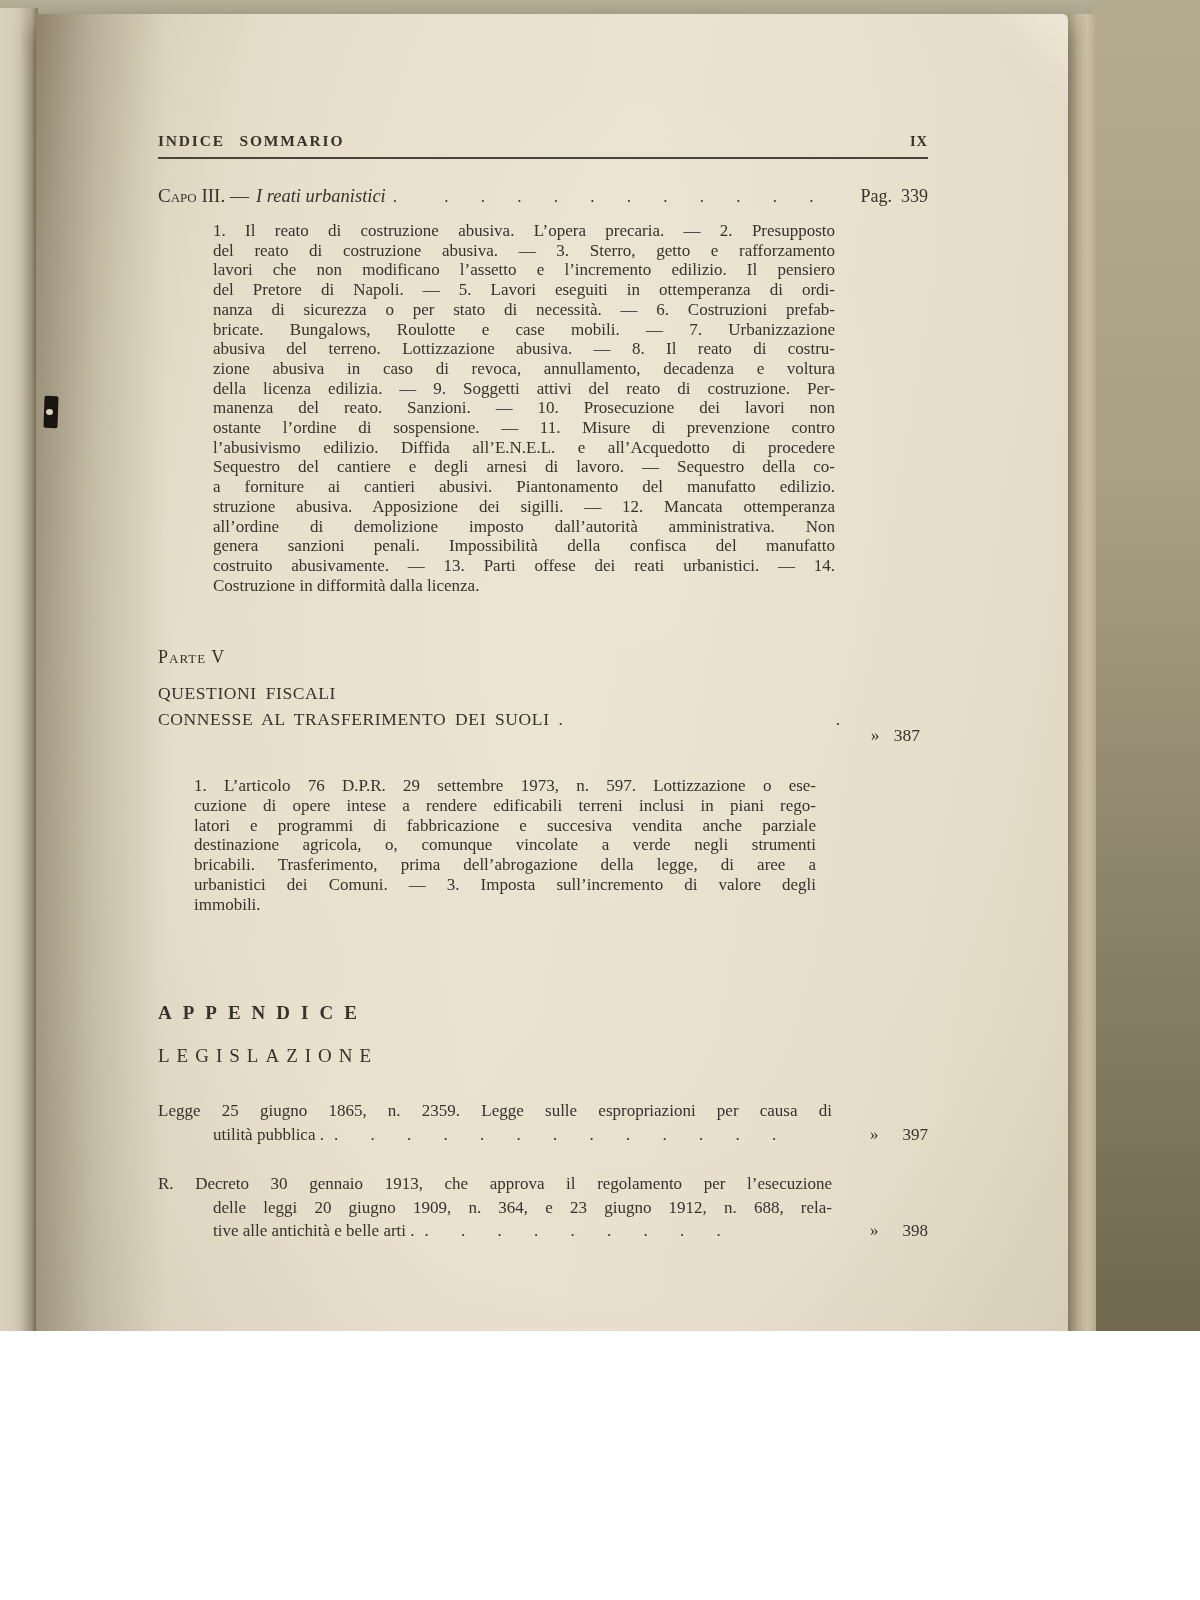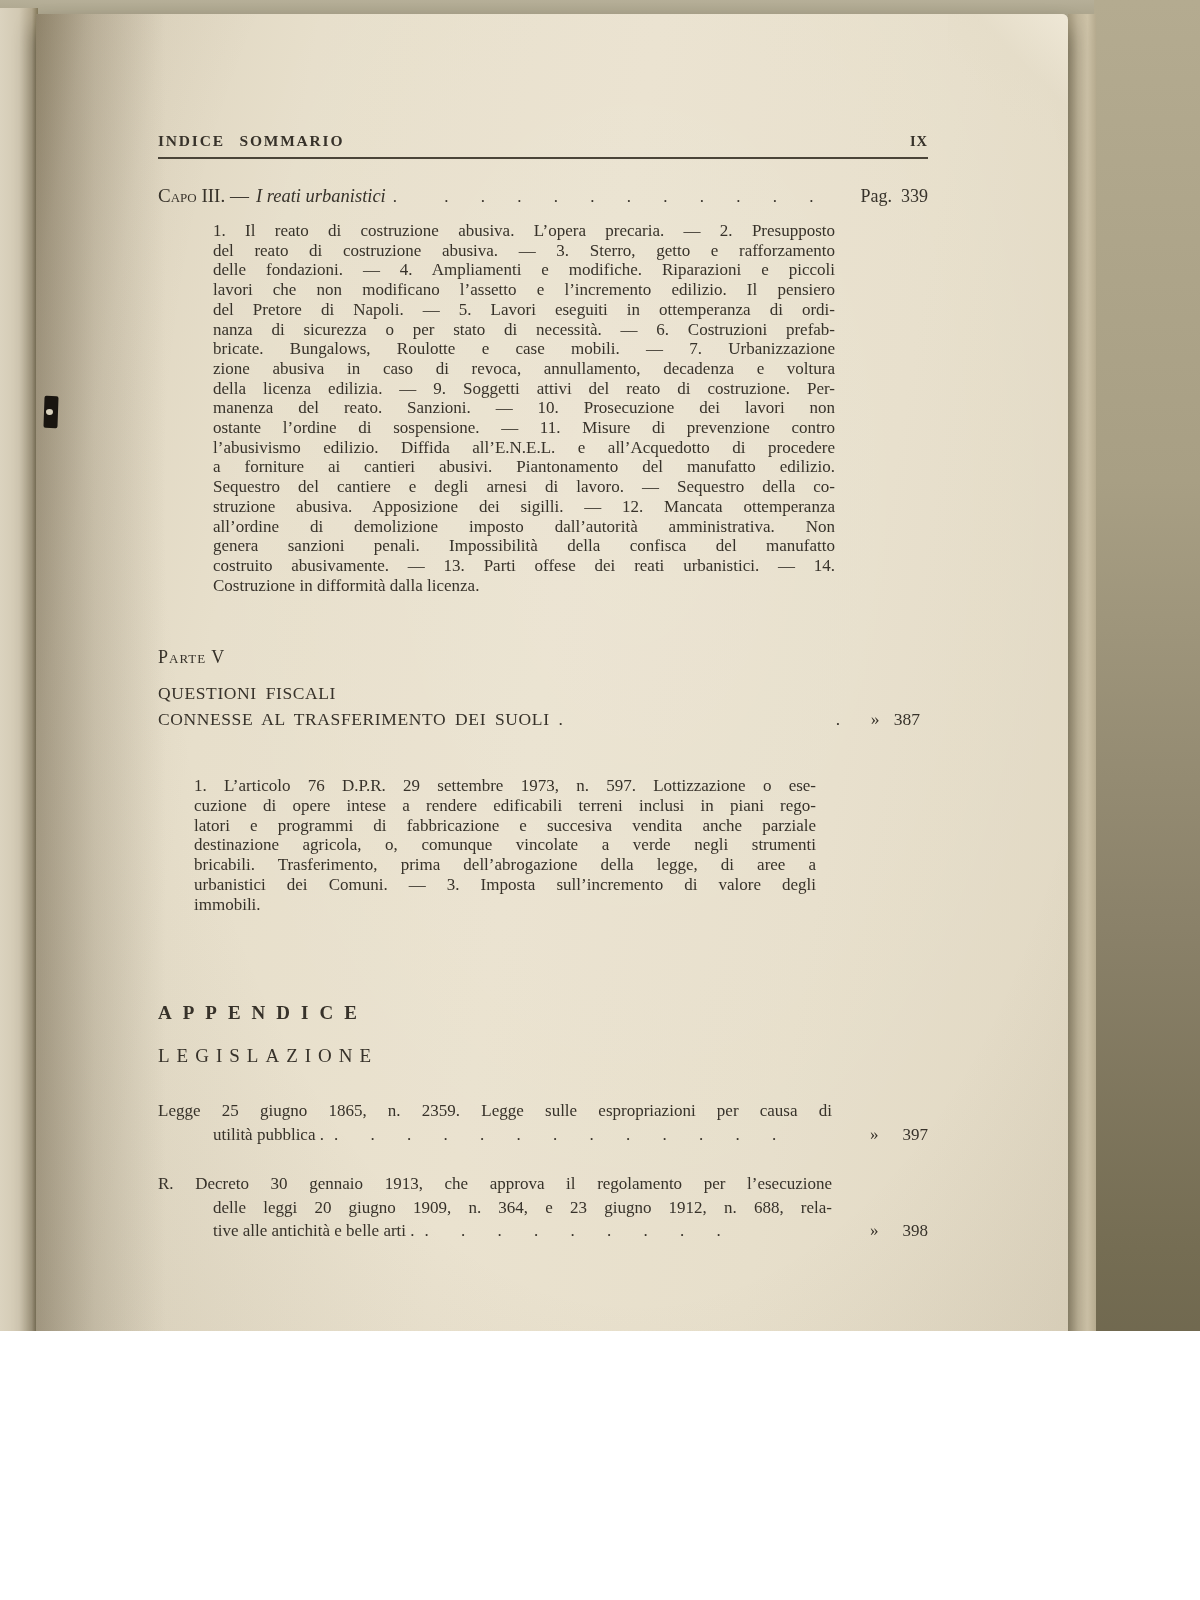--- a/index.html
+++ b/index.html
@@ -94,21 +94,21 @@
   .para .tline { text-align-last:justify; }
   .para .tline:last-child { text-align-last:left; }
   .para1 { margin-top:14px; }
   .para2 { margin-top:46px;margin-left:36px; }
 
   .center { text-align:left; }
   .parte-head { margin-top:52px; font-variant:small-caps; font-size:18px; letter-spacing:1px; }
   .parte-title1 { margin-top:15px; font-size:17.5px; letter-spacing:0.6px; word-spacing:4px; }
   .suoli-line { position:relative; margin-top:5px; font-size:17.5px; letter-spacing:0.6px; word-spacing:4px; }
   .suoli-dots { position:absolute; right:88px; top:0; word-spacing:20px; letter-spacing:0; }
-  .suoli-page { position:absolute; right:8px; top:0; word-spacing:10px; letter-spacing:0;font-family:Liberation Serif, serif; }
+  .suoli-page { position:absolute; right:8px; top:16px; word-spacing:10px; letter-spacing:0;font-family:Liberation Serif, serif; }
 
   .appendice { margin-top:88px; font-size:19px; font-weight:700; letter-spacing:11px; }
   .capitolo { margin-top:56px; font-variant:small-caps; font-size:17px; letter-spacing:2px; word-spacing:6px; }
   .legislazione { margin-top:21px; font-size:19px; letter-spacing:7px; }
 
   .entry { margin-left:55px; width:619px; line-height:23.5px; position:relative; }
   .entry1 { margin-top:32px; }
   .entry2 { margin-top:26px; }
   .entry-first { margin-left:-55px; width:674px; text-align:justify; text-align-last:justify; }
   .entry-mid   { width:619px; text-align:justify; text-align-last:justify; }
@@ -146,32 +146,32 @@
       <span class="capo-label">Capo III. —</span>
       <span class="capo-title">I reati urbanistici</span>
       <span class="capo-dot">.</span>
       <span class="leader">. . . . . . . . . . .</span>
       <span class="capo-page"><span>Pag.</span><span class="num">339</span></span>
     </div>
 
     <div class="para para1">
         <div class="tline">1. Il reato di costruzione abusiva. L’opera precaria. — 2. Presupposto</div>
         <div class="tline">del reato di costruzione abusiva. — 3. Sterro, getto e rafforzamento</div>
-        <div class="tline">delle fondazioni. — 4. Ampliamenti e modifiche. Riparazioni e piccoli</div>
         <div class="tline">lavori che non modificano l’assetto e l’incremento edilizio. Il pensiero</div>
         <div class="tline">del Pretore di Napoli. — 5. Lavori eseguiti in ottemperanza di ordi-</div>
         <div class="tline">nanza di sicurezza o per stato di necessità. — 6. Costruzioni prefab-</div>
         <div class="tline">bricate. Bungalows, Roulotte e case mobili. — 7. Urbanizzazione</div>
+        <div class="tline">abusiva del terreno. Lottizzazione abusiva. — 8. Il reato di costru-</div>
         <div class="tline">zione abusiva in caso di revoca, annullamento, decadenza e voltura</div>
         <div class="tline">della licenza edilizia. — 9. Soggetti attivi del reato di costruzione. Per-</div>
         <div class="tline">manenza del reato. Sanzioni. — 10. Prosecuzione dei lavori non</div>
         <div class="tline">ostante l’ordine di sospensione. — 11. Misure di prevenzione contro</div>
         <div class="tline">l’abusivismo edilizio. Diffida all’E.N.E.L. e all’Acquedotto di procedere</div>
+        <div class="tline">Sequestro del cantiere e degli arnesi di lavoro. — Sequestro della co-</div>
         <div class="tline">a forniture ai cantieri abusivi. Piantonamento del manufatto edilizio.</div>
-        <div class="tline">Sequestro del cantiere e degli arnesi di lavoro. — Sequestro della co-</div>
         <div class="tline">struzione abusiva. Apposizione dei sigilli. — 12. Mancata ottemperanza</div>
         <div class="tline">all’ordine di demolizione imposto dall’autorità amministrativa. Non</div>
         <div class="tline">genera sanzioni penali. Impossibilità della confisca del manufatto</div>
         <div class="tline">costruito abusivamente. — 13. Parti offese dei reati urbanistici. — 14.</div>
         <div class="tline">Costruzione in difformità dalla licenza.</div>
       </div>
 
     <div class="center parte-head">Parte V</div>
     <div class="center parte-title1">QUESTIONI FISCALI</div>
     <div class="center suoli-line">

